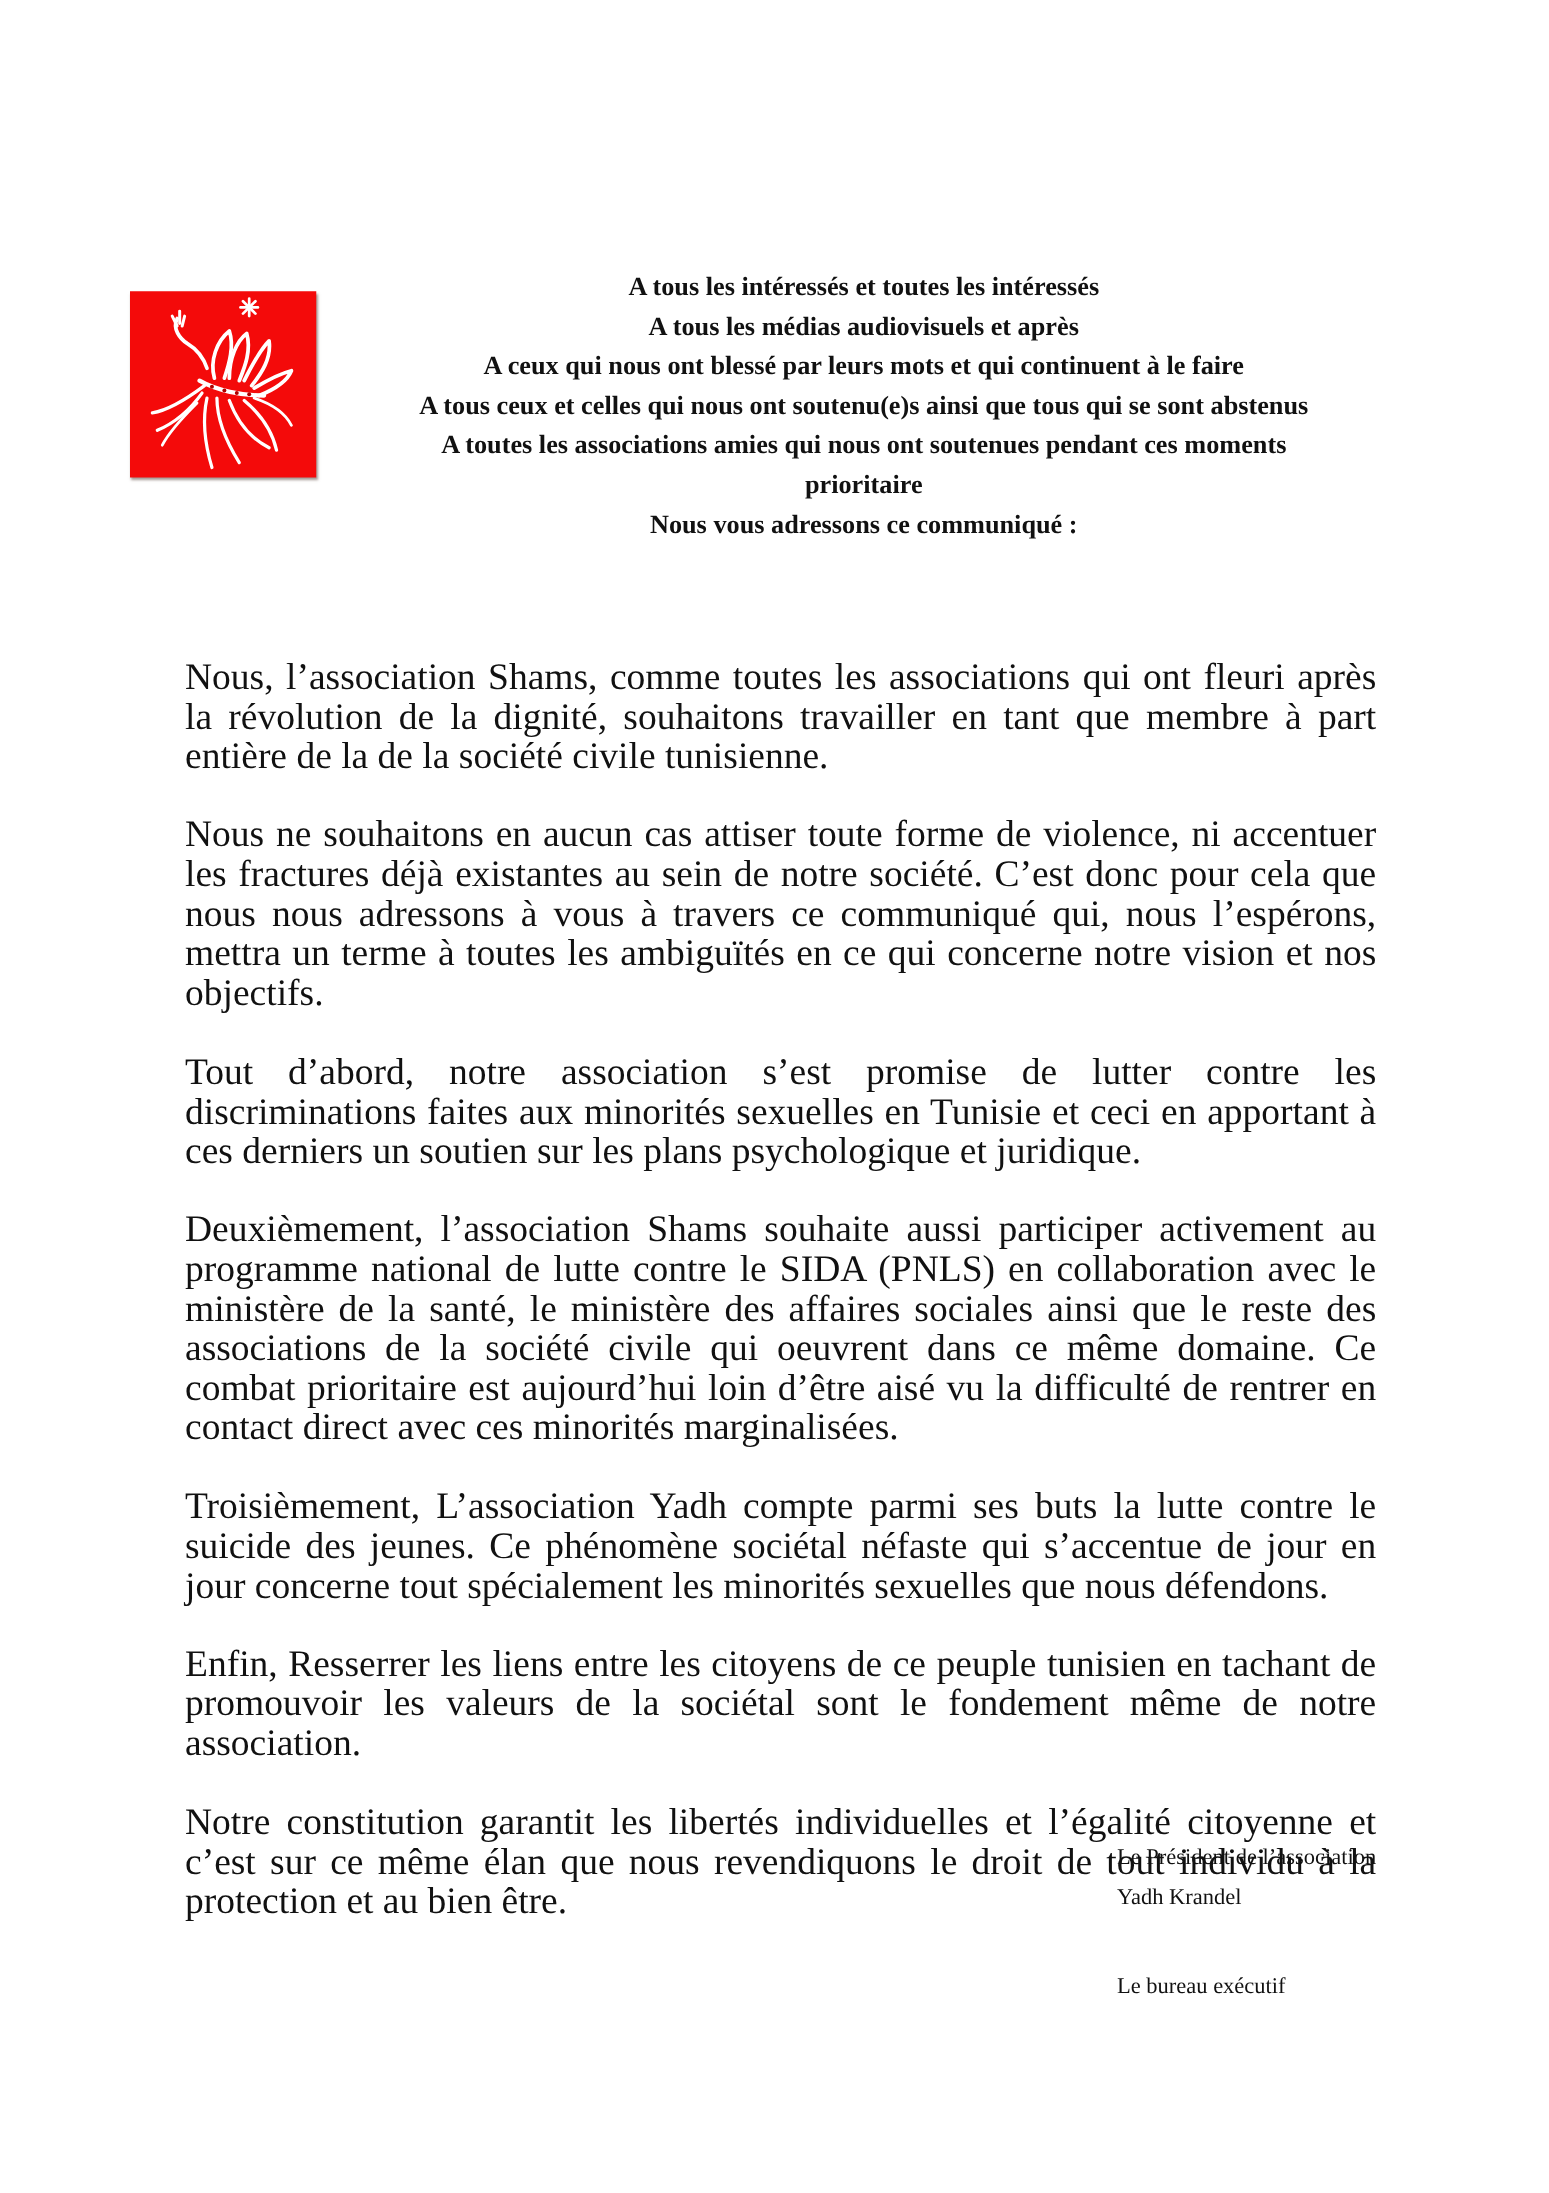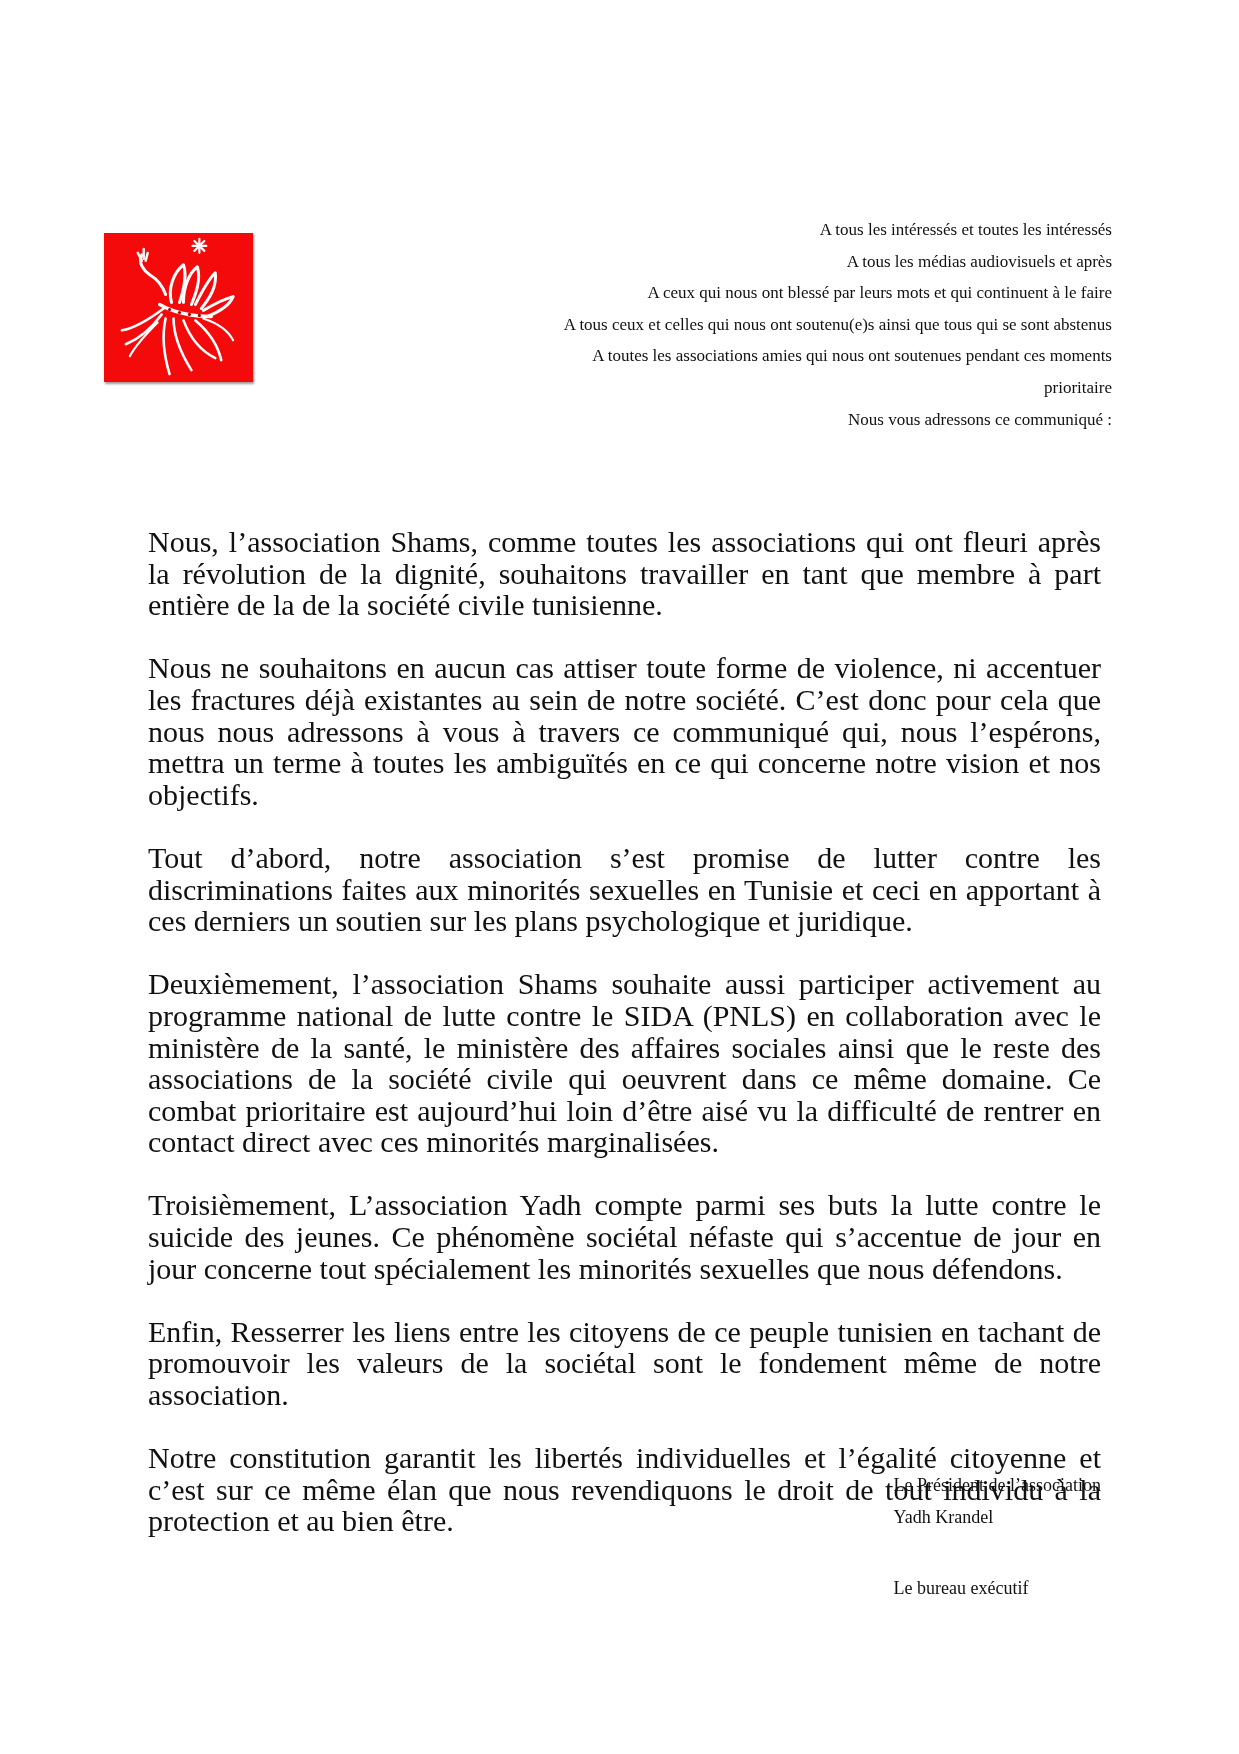--- a/index.html
+++ b/index.html
@@ -1,22 +1,22 @@
 <!DOCTYPE html>
 <html><head>
   <meta charset="utf-8">
   <style>
     html, body { margin: 0; padding: 0; background: #ffffff; }
     body { width: 1239px; height: 1754px; position: relative; overflow: hidden;
            font-family: "Liberation Serif", "DejaVu Serif", serif; color: #111111; }
     .logo { position: absolute; left: 104px; top: 233px; width: 149px; height: 149px;
             background: #f40a0a; box-shadow: 1px 2px 2px rgba(90,70,60,0.55); }
     .logo svg { width: 100%; height: 100%; display: block; }
-    .header { position: absolute; left: 270px; width: 842px; top: 214px; text-align: right;
-              font-size: 17px; line-height: 31.6px; }
+    .header { position: absolute; left: 270px; width: 842px; top: 214px; text-align: center;
+              font-size: 21px; line-height: 31.6px; font-weight: bold; }
     .header div { white-space: nowrap; }
     .body { position: absolute; left: 148px; width: 953px; top: 526px;
             font-size: 30px; line-height: 31.6px; text-align: justify; }
     .body p { margin: 0 0 31.6px 0; text-align: justify; }
     .signature { position: absolute; right: 138px; top: 1470px; text-align: left;
                  font-size: 18px; line-height: 31.6px; }
     .signature .gap { height: 40px; }
   </style>
 </head>
 <body>

